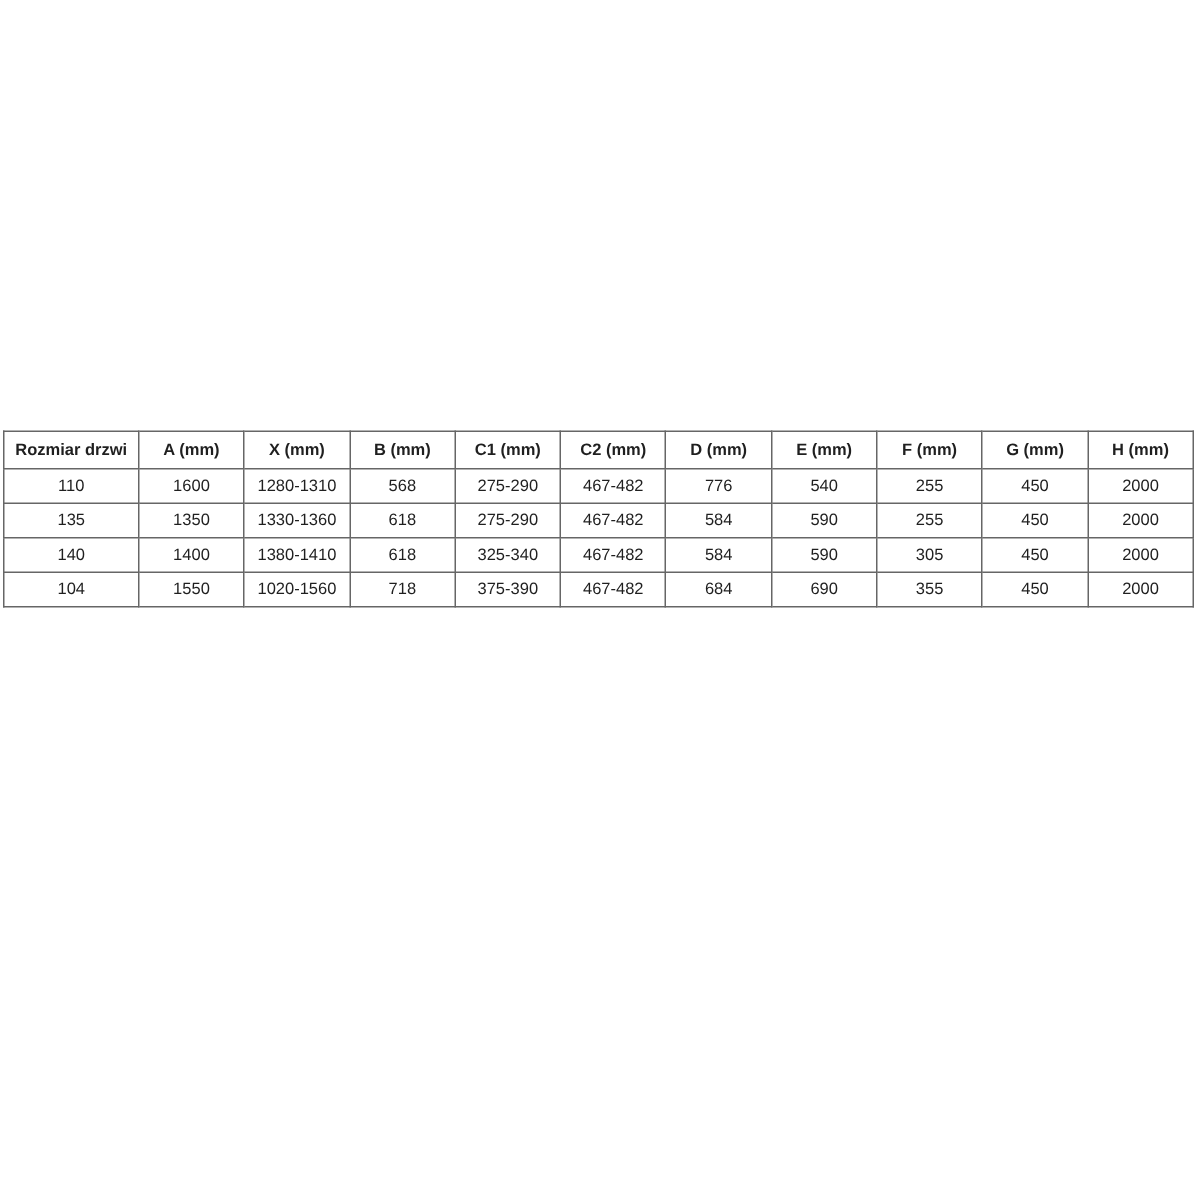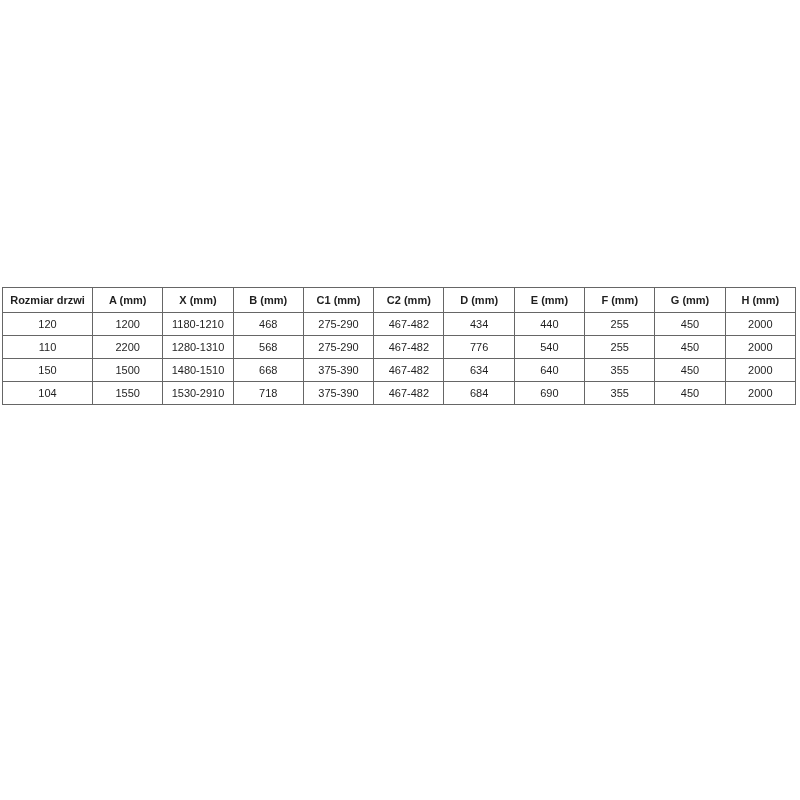--- a/index.html
+++ b/index.html
@@ -74,62 +74,62 @@
           <th>C2 (mm)</th>
           <th>D (mm)</th>
           <th>E (mm)</th>
           <th>F (mm)</th>
           <th>G (mm)</th>
           <th>H (mm)</th>
         </tr>
     </thead>
     <tbody>
         <tr>
-          <td>120</td>
-          <td>1200</td>
-          <td>1180-1210</td>
-          <td>468</td>
-          <td>275-290</td>
-          <td>467-482</td>
-          <td>434</td>
-          <td>440</td>
-          <td>255</td>
-          <td>450</td>
-          <td>2000</td>
-        </tr>
-        <tr>
           <td>110</td>
-          <td>2200</td>
+          <td>1600</td>
           <td>1280-1310</td>
           <td>568</td>
           <td>275-290</td>
           <td>467-482</td>
           <td>776</td>
           <td>540</td>
           <td>255</td>
           <td>450</td>
           <td>2000</td>
         </tr>
         <tr>
-          <td>150</td>
-          <td>1500</td>
-          <td>1480-1510</td>
-          <td>668</td>
-          <td>375-390</td>
+          <td>135</td>
+          <td>1350</td>
+          <td>1330-1360</td>
+          <td>618</td>
+          <td>275-290</td>
           <td>467-482</td>
-          <td>634</td>
-          <td>640</td>
-          <td>355</td>
+          <td>584</td>
+          <td>590</td>
+          <td>255</td>
+          <td>450</td>
+          <td>2000</td>
+        </tr>
+        <tr>
+          <td>140</td>
+          <td>1400</td>
+          <td>1380-1410</td>
+          <td>618</td>
+          <td>325-340</td>
+          <td>467-482</td>
+          <td>584</td>
+          <td>590</td>
+          <td>305</td>
           <td>450</td>
           <td>2000</td>
         </tr>
         <tr>
           <td>104</td>
           <td>1550</td>
-          <td>1530-2910</td>
+          <td>1020-1560</td>
           <td>718</td>
           <td>375-390</td>
           <td>467-482</td>
           <td>684</td>
           <td>690</td>
           <td>355</td>
           <td>450</td>
           <td>2000</td>
         </tr>
       </tbody>

